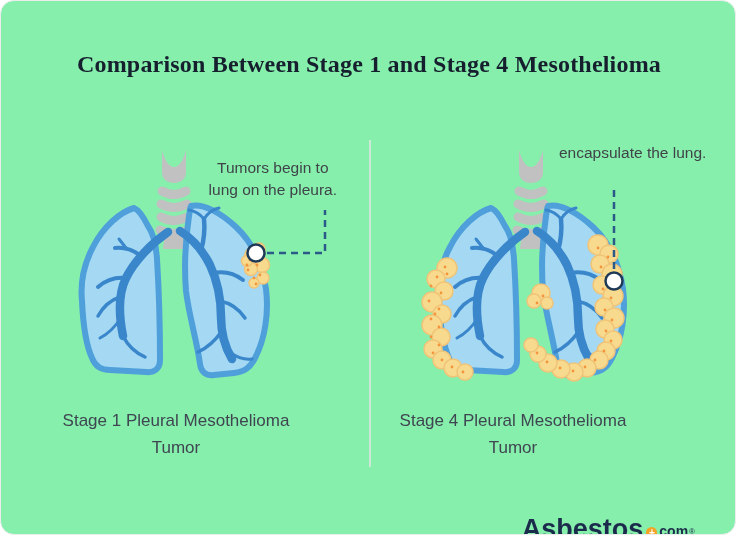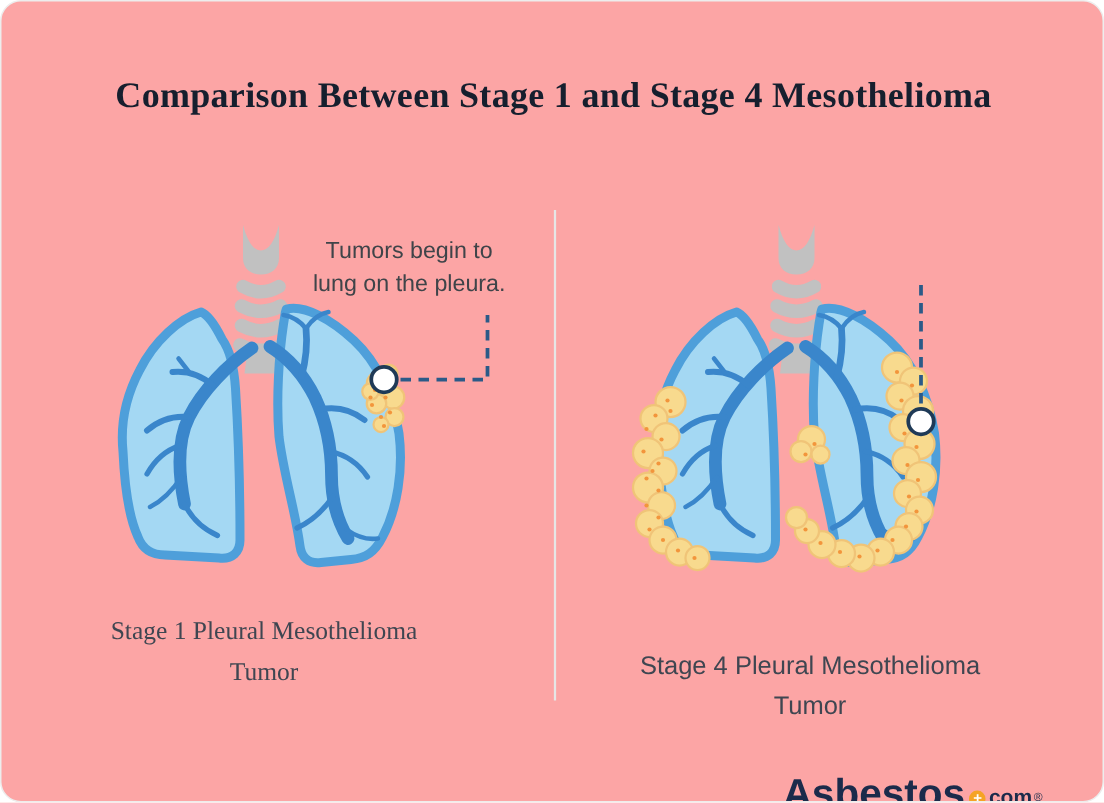--- a/index.html
+++ b/index.html
@@ -1,29 +1,29 @@
 <!DOCTYPE html>
 <html><head>
 <meta charset="utf-8">
 <style>
   html,body{margin:0;padding:0;background:#ffffff;}
   body{width:736px;height:535px;font-family:"Liberation Sans",sans-serif;}
   .card{position:relative;width:736px;height:535px;box-sizing:border-box;
-        background:#fca5a5;border:1px solid #ededed;border-radius:14px;overflow:hidden;}
+        background:#86efac;border:1px solid #ededed;border-radius:14px;overflow:hidden;}
   .title{position:absolute;top:50px;left:0;width:736px;text-align:center;
          font-family:"Liberation Serif",serif;font-weight:700;font-size:24px;
          color:#161F2E;letter-spacing:.2px;}
   .illus{position:absolute;left:0;top:0;}
   .annot{position:absolute;font-size:15.5px;line-height:22px;color:#3F4449;}
   .annot.a-left{top:156px;right:398px;text-align:center;}
   .annot.a-right{top:141px;left:558px;text-align:left;}
   .caption{position:absolute;top:406px;width:300px;text-align:center;
            font-size:17px;line-height:27px;color:#3F4651;}
-  .caption.c-left{left:25px;font-family:Liberation Serif, serif;}
-  .caption.c-right{left:389px;margin-top:23px;}
+  .caption.c-left{left:25px;}
+  .caption.c-right{left:362px;}
   .logo{position:absolute;top:485px;right:40px;display:flex;align-items:flex-end;
         color:#1B2B4B;cursor:pointer;}
   .logo .name{font-size:27px;font-weight:700;line-height:24px;margin-top:31px;}
   .logo .plus{width:11px;height:11px;border-radius:50%;background:#F5A325;color:#ffffff;
               font-size:10px;line-height:11px;font-weight:700;text-align:center;
               margin:0 2px 3px 3px;}
   .logo .suffix{font-size:14px;font-weight:700;line-height:19px;}
   .logo .reg{font-size:8px;line-height:8px;margin:0 0 5px 1px;color:#1B2B4B;}
 </style>
 </head>
@@ -189,20 +189,21 @@
 
     <circle cx="255" cy="252" r="8.5" fill="#ffffff" stroke="#1F3A57" stroke-width="2.5"></circle>
     <circle cx="613" cy="280" r="8.5" fill="#ffffff" stroke="#1F3A57" stroke-width="2.5"></circle>
   </svg>
 
   <div class="annot a-left">
     <div>Tumors begin to</div>
     <div>lung on the pleura.</div>
   </div>
   <div class="annot a-right">
+    <div>encapsulate the lung.</div>
   </div>
 
   <div class="caption c-left">
     <div>Stage 1 Pleural Mesothelioma</div>
     <div>Tumor</div>
   </div>
   <div class="caption c-right">
     <div>Stage 4 Pleural Mesothelioma</div>
     <div>Tumor</div>
   </div>

